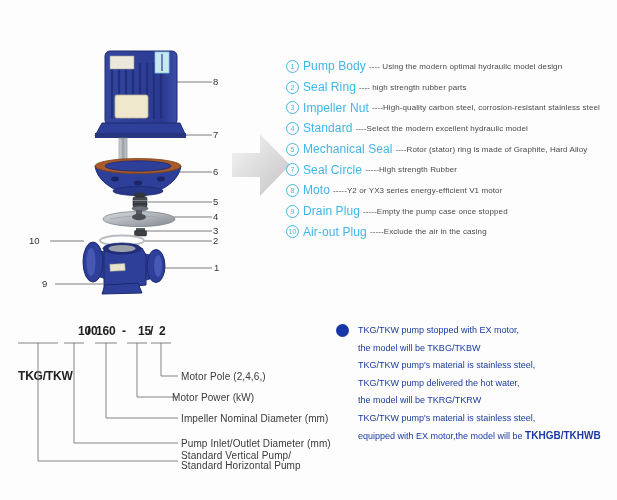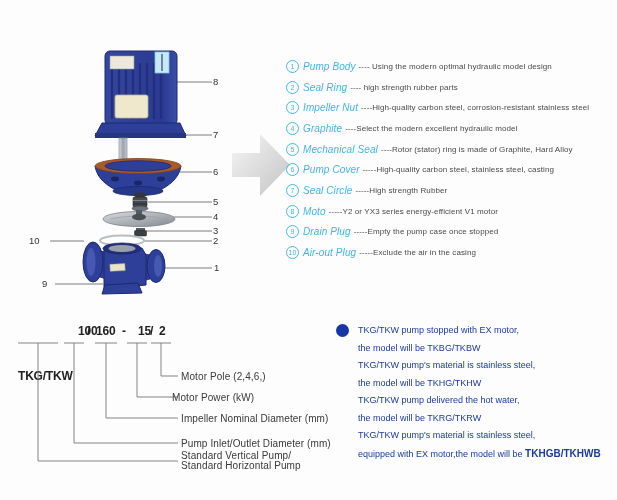--- a/index.html
+++ b/index.html
@@ -9,21 +9,21 @@
   
   .header-pill{position:absolute;left:22px;top:10px;width:228px;height:28px;border-radius:15px;
     background:#18a7e6;color:#ffffff;font-weight:bold;font-size:14.5px;letter-spacing:.4px;
     display:flex;align-items:center;justify-content:center;}
 
   
   .parts-list{position:absolute;left:286px;top:56px;width:328px;}
   .part-row{height:20.7px;display:flex;align-items:center;white-space:nowrap;}
   .pnum{flex:0 0 auto;width:11px;height:11px;border:1px solid #45b9e6;border-radius:50%;
     color:#45b9e6;font-size:7px;line-height:11px;text-align:center;margin-right:4px;}
-  .pname{color:#41b6e8;font-size:10px;letter-spacing:.1px;margin-right:3px;font-style:italic;}
+  .pname{color:#41b6e8;font-size:12px;letter-spacing:.1px;margin-right:3px;}
   .pdesc{color:#4a4a4a;font-size:8px;letter-spacing:.1px;}
 
   
   .co{position:absolute;font-size:9.5px;color:#333;}
   .co8{left:213px;top:76px;} .co7{left:213px;top:129px;} .co6{left:213px;top:166px;}
   .co5{left:213px;top:196px;} .co4{left:213px;top:211px;} .co3{left:213px;top:225px;}
   .co2{left:213px;top:235px;} .co1{left:214px;top:262px;}
   .co10{left:29px;top:235px;} .co9{left:42px;top:278px;}
 
   .diagram-svg{position:absolute;left:20px;top:45px;width:290px;height:265px;}
@@ -183,32 +183,27 @@
       <span class="pname">Seal Ring</span>
       <span class="pdesc">---- high strength rubber parts</span>
     </div>
     <div class="part-row">
       <span class="pnum">3</span>
       <span class="pname">Impeller Nut</span>
       <span class="pdesc">----High-quality carbon steel, corrosion-resistant stainless steel</span>
     </div>
     <div class="part-row">
       <span class="pnum">4</span>
-      <span class="pname">Graphite</span>
+      <span class="pname">Standard</span>
       <span class="pdesc">----Select the modern excellent hydraulic model</span>
     </div>
     <div class="part-row">
       <span class="pnum">5</span>
       <span class="pname">Mechanical Seal</span>
       <span class="pdesc">----Rotor (stator) ring is made of Graphite, Hard Alloy</span>
-    </div>
-    <div class="part-row">
-      <span class="pnum">6</span>
-      <span class="pname">Pump Cover</span>
-      <span class="pdesc">-----High-quality carbon steel, stainless steel, casting</span>
     </div>
     <div class="part-row">
       <span class="pnum">7</span>
       <span class="pname">Seal Circle</span>
       <span class="pdesc">-----High strength Rubber</span>
     </div>
     <div class="part-row">
       <span class="pnum">8</span>
       <span class="pname">Moto</span>
       <span class="pdesc">-----Y2 or YX3 series energy-efficient V1 motor</span>
@@ -258,20 +253,19 @@
       <div>Standard Vertical Pump/</div>
       <div>Standard  Horizontal Pump</div>
     </div>
   </div>
 
   <div class="note-bullet"></div>
   <div class="notes">
     <div class="nline"><span>TKG/TKW pump stopped with EX motor,</span></div>
     <div class="nline"><span>the model will be TKBG/TKBW</span></div>
     <div class="nline"><span>TKG/TKW pump's material is stainless steel,</span></div>
-    <div class="nline"><span>the model will be TKHG/TKHW</span></div>
     <div class="nline"><span>TKG/TKW pump delivered the hot water,</span></div>
     <div class="nline"><span>the model will be TKRG/TKRW</span></div>
     <div class="nline"><span>TKG/TKW pump's material is stainless steel,</span></div>
     <div class="nline"><span>equipped with EX motor,the model will be </span><strong>TKHGB/TKHWB</strong></div>
   </div>
 
 </div>
 
 </body></html>

